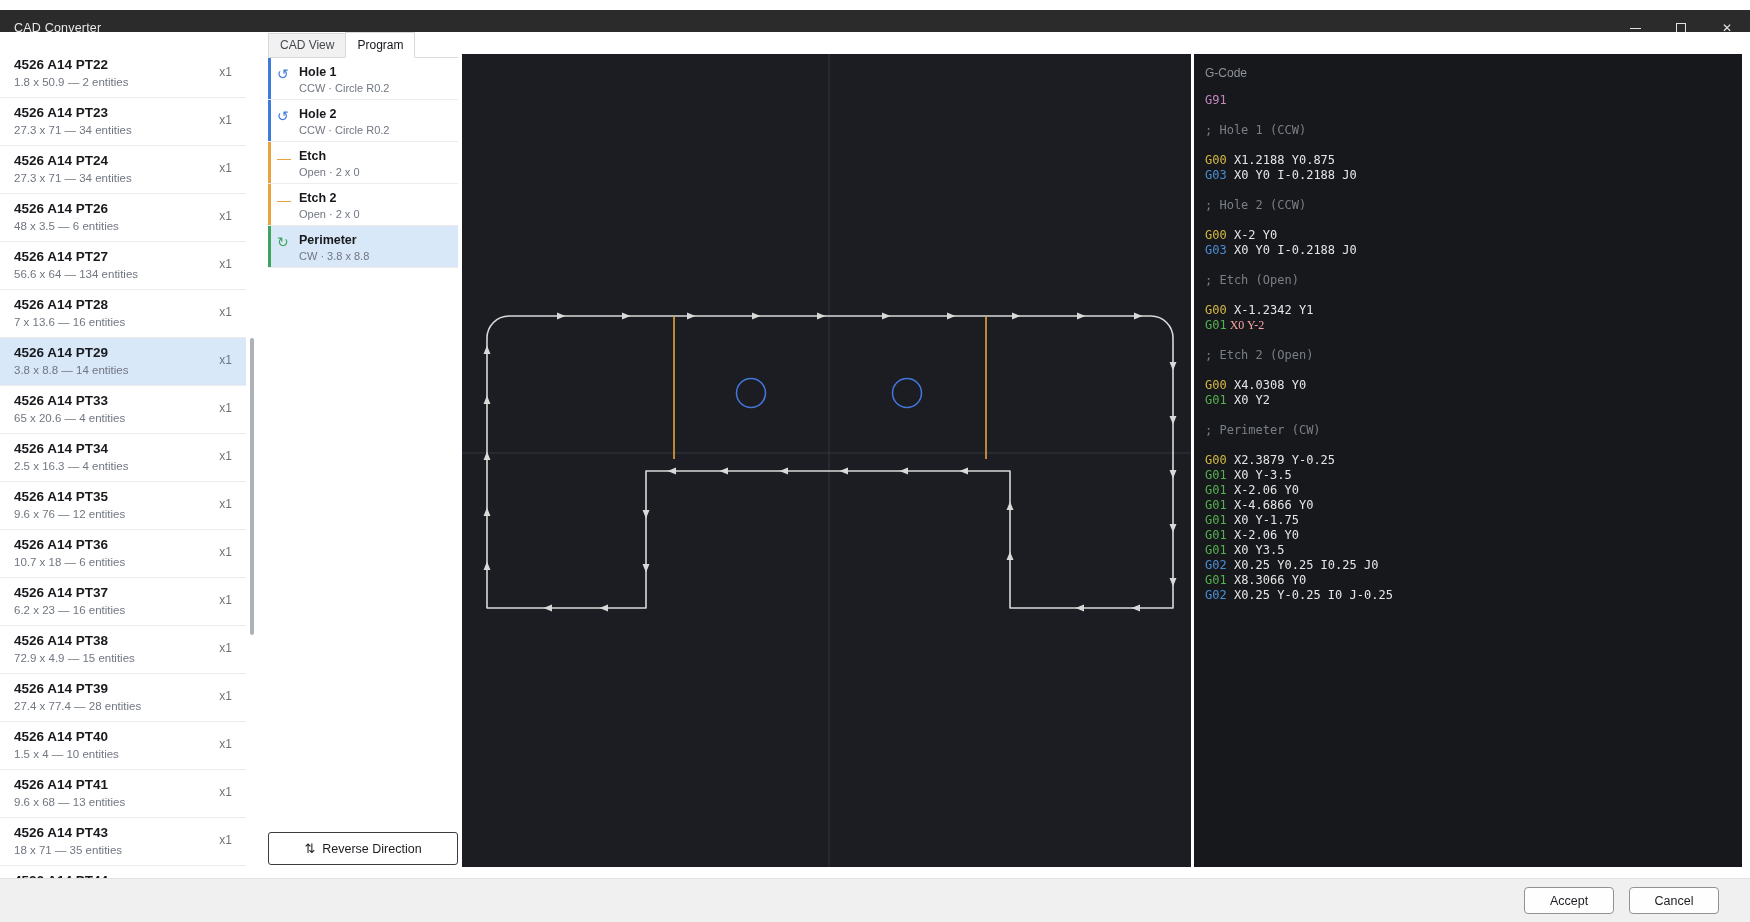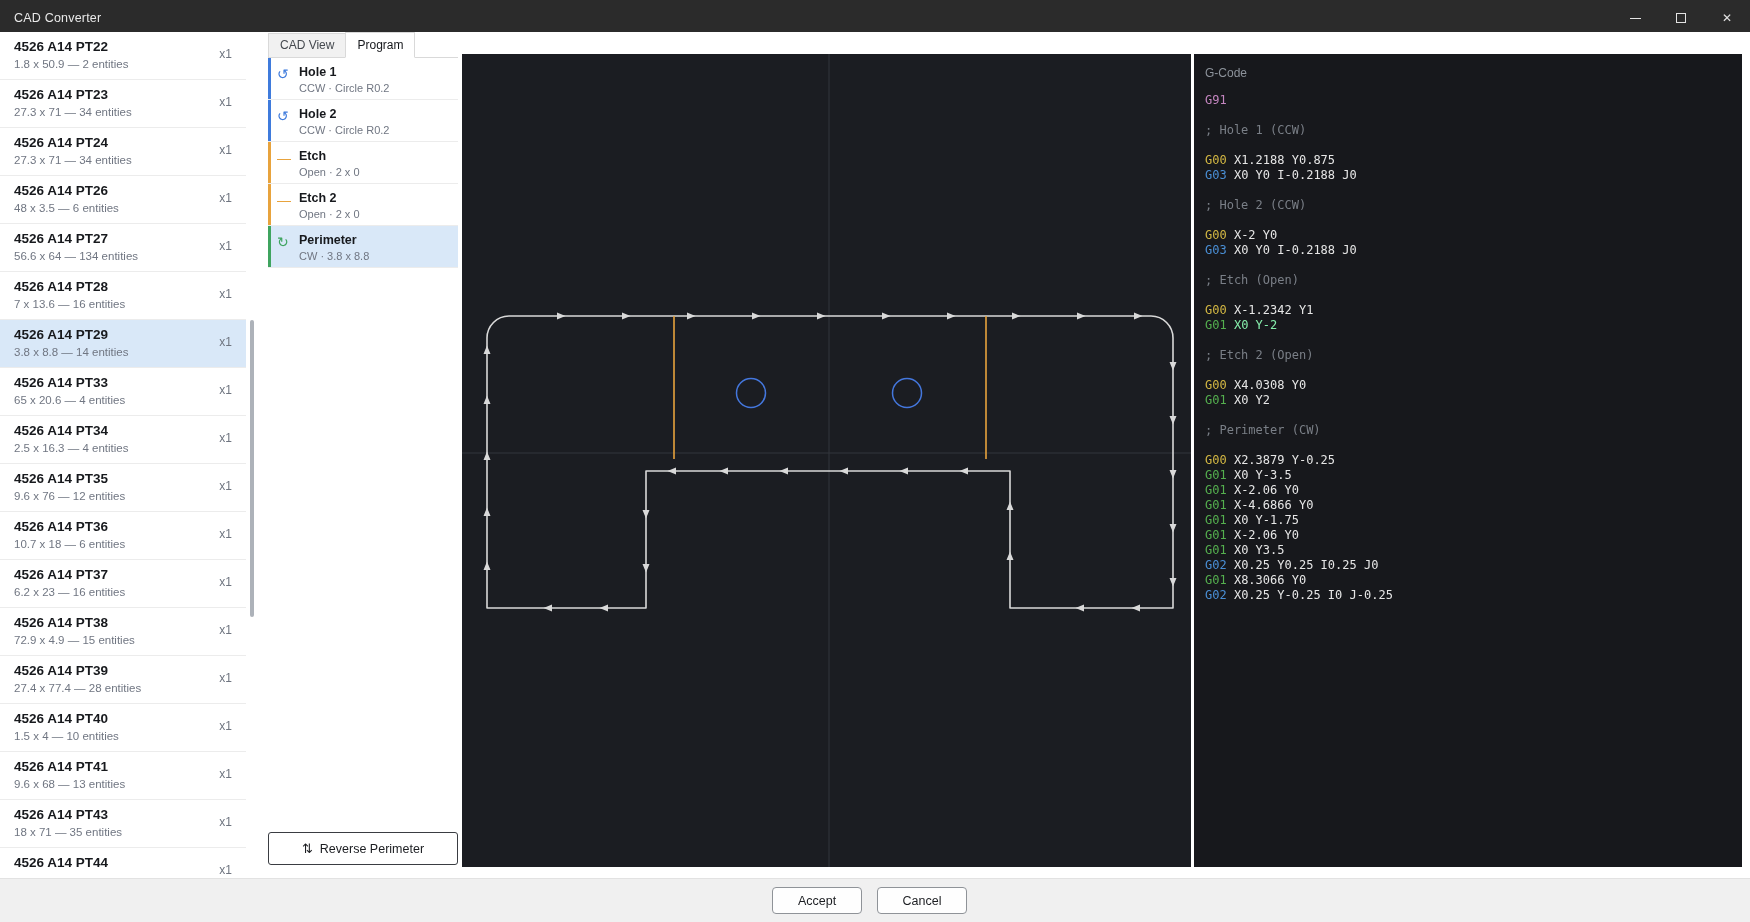--- a/index.html
+++ b/index.html
@@ -2,34 +2,34 @@
 <html style="--sel: #d9e8f8; --titlebar: #2b2b2b; --canvas: #1b1d22; --gcodebg: #17181c; --outline: #d9d9d9; --etch: #e8a33d; --hole: #4477dd; --crosshair: #33363c;"><head>
 <meta charset="utf-8">
 <style>
   * { margin:0; padding:0; box-sizing:border-box; }
   html,body { width:1750px; height:922px; overflow:hidden;
               font-family:"Liberation Sans", sans-serif; background:#fff; }
 
   .window { position:relative; width:1750px; height:922px; background:#ffffff; overflow:hidden; }
 
   
-  .titlebar { position:absolute; top:0; left:0; right:0; height:36px;
+  .titlebar { position:absolute; top:10px; left:0; right:0; height:36px;
               background:var(--titlebar,#2b2b2b); display:flex; align-items:center; }
   .titlebar-title { color:#e9e9e9; font-size:12.5px; padding-left:14px; letter-spacing:.2px; }
   .win-controls { margin-left:auto; display:flex; height:100%; }
   .win-btn { width:46px; height:100%; display:flex; align-items:center; justify-content:center; color:#e3e3e3; font-size:12px; }
   .min-glyph { width:11px; height:1px; background:#e3e3e3; display:block; }
   .max-glyph { width:10px; height:10px; border:1px solid #e3e3e3; display:block; }
 
   
   .content { position:absolute; top:32px; left:0; right:0; bottom:44px; background:#fff;
              display:flex; overflow:hidden; }
 
   
-  .sidebar { width:260px; position:relative; flex:none; overflow:hidden; }
+  .sidebar { width:260px; position:relative; flex:none; overflow:hidden;margin-top:18px; }
   .parts-list { position:absolute; top:0; left:0; width:246px; }
   .part-item { height:48px; padding:7px 10px 0 14px; border-bottom:1px solid #ececec; position:relative; background:#fff; }
   .part-item.selected { background:var(--sel,#d9e8f8); }
   .part-name { font-size:13.5px; font-weight:bold; color:#17191d; white-space:nowrap; }
   .part-details { font-size:11.5px; color:#707682; margin-top:4px; white-space:nowrap; }
   .part-qty { position:absolute; right:14px; top:15px; font-size:12px; color:#6f7580; }
   .sb-track { position:absolute; left:250px; top:0; bottom:0; width:4px; }
   .sb-thumb { position:absolute; left:0; width:4px; top:288px; height:297px; background:#adb2b9; border-radius:2px; }
 
   
@@ -64,22 +64,22 @@
 
   
   .gcode-panel { width:548px; flex:none; margin:22px 8px 11px 3px; background:var(--gcodebg,#17181c);
                  padding:12px 0 0 11px; overflow:hidden; }
   .gcode-header { font-size:12px; color:#8d939b; margin-bottom:13px; }
   .gcode-lines { font-family:"DejaVu Sans Mono", monospace; }
   .g-line { font-size:12px; line-height:15px; height:15px; white-space:pre; }
 
   
   .footer { position:absolute; left:0; right:0; bottom:0; height:44px; background:#f0f0f0;
-            border-top:1px solid #e2e2e2; display:flex; align-items:center; justify-content:center;
-            gap:15px; padding-right:11px; }
+            border-top:1px solid #e2e2e2; display:flex; align-items:center; justify-content:flex-end;
+            gap:15px; padding-right:31px; }
   .btn { min-width:90px; height:27px; background:#fefefe; border:1px solid #8f9398; border-radius:4px;
          font-size:12.5px; color:#1c1e22; font-family:"Liberation Sans", sans-serif; }
 </style>
 </head>
 <body>
 
 <div class="window">
 
   <div class="titlebar">
     <div class="titlebar-title">CAD Converter</div>
@@ -249,21 +249,21 @@
 
   <div class="op-item selected">
     <span class="op-bar" style="background: rgb(63, 164, 95);"></span>
     <span class="op-icon" style="color: rgb(63, 164, 95);">↻</span>
     <div class="op-name">Perimeter</div>
     <div class="op-details">CW · 3.8 x 8.8</div>
   </div>
 </div>
       <button class="reverse-btn">
         <span class="ric">⇅</span>
-        <span>Reverse Perimeter</span>
+        <span>Reverse Direction</span>
       </button>
     </div>
 
     <div class="canvas-area">
       <svg viewBox="0 0 729 813" preserveAspectRatio="none">
         <line class="crosshair" x1="367" y1="0" x2="367" y2="813"></line>
         <line class="crosshair" x1="0" y1="399" x2="729" y2="399"></line>
 
         <path class="part-outline" d="M 47,262 H 689 A 22,22 0 0 1 711,284 V 554 H 548 V 417 H 184 V 554 H 25 V 284 A 22,22 0 0 1 47,262 Z"></path>
 
@@ -323,21 +323,21 @@
           <div class="g-line"><span style="color: rgb(74, 143, 214);">G03</span><span style="color: rgb(230, 230, 230);"> X0 Y0 I-0.2188 J0</span></div>
           <div class="g-line">&nbsp;</div>
           <div class="g-line"><span style="color: rgb(122, 127, 135);">; Hole 2 (CCW)</span></div>
           <div class="g-line">&nbsp;</div>
           <div class="g-line"><span style="color: rgb(212, 184, 67);">G00</span><span style="color: rgb(230, 230, 230);"> X-2 Y0</span></div>
           <div class="g-line"><span style="color: rgb(74, 143, 214);">G03</span><span style="color: rgb(230, 230, 230);"> X0 Y0 I-0.2188 J0</span></div>
           <div class="g-line">&nbsp;</div>
           <div class="g-line"><span style="color: rgb(122, 127, 135);">; Etch (Open)</span></div>
           <div class="g-line">&nbsp;</div>
           <div class="g-line"><span style="color: rgb(212, 184, 67);">G00</span><span style="color: rgb(230, 230, 230);"> X-1.2342 Y1</span></div>
-          <div class="g-line"><span style="color: rgb(85, 176, 79);">G01</span><span style="color: #86efac;"> X0 Y-2</span></div>
+          <div class="g-line"><span style="color: rgb(85, 176, 79);">G01</span><span style="color: #fca5a5; font-family: Liberation Serif, serif;"> X0 Y-2</span></div>
           <div class="g-line">&nbsp;</div>
           <div class="g-line"><span style="color: rgb(122, 127, 135);">; Etch 2 (Open)</span></div>
           <div class="g-line">&nbsp;</div>
           <div class="g-line"><span style="color: rgb(212, 184, 67);">G00</span><span style="color: rgb(230, 230, 230);"> X4.0308 Y0</span></div>
           <div class="g-line"><span style="color: rgb(85, 176, 79);">G01</span><span style="color: rgb(230, 230, 230);"> X0 Y2</span></div>
           <div class="g-line">&nbsp;</div>
           <div class="g-line"><span style="color: rgb(122, 127, 135);">; Perimeter (CW)</span></div>
           <div class="g-line">&nbsp;</div>
           <div class="g-line"><span style="color: rgb(212, 184, 67);">G00</span><span style="color: rgb(230, 230, 230);"> X2.3879 Y-0.25</span></div>
           <div class="g-line"><span style="color: rgb(85, 176, 79);">G01</span><span style="color: rgb(230, 230, 230);"> X0 Y-3.5</span></div>

